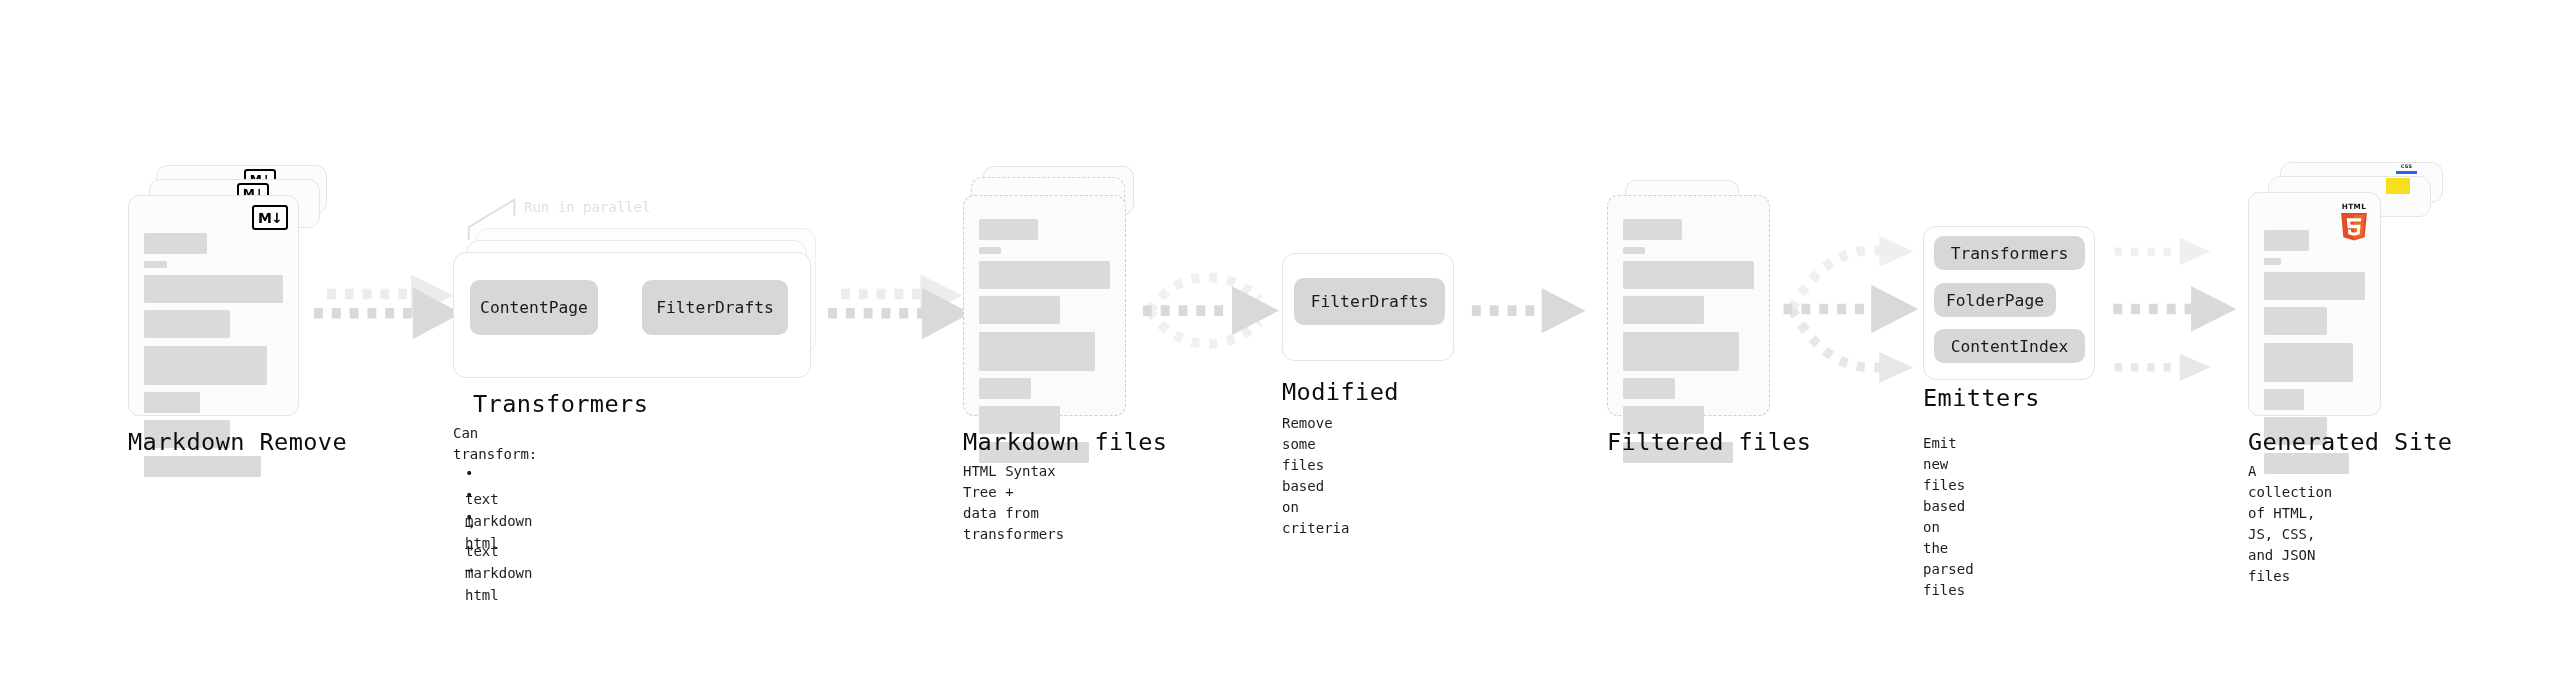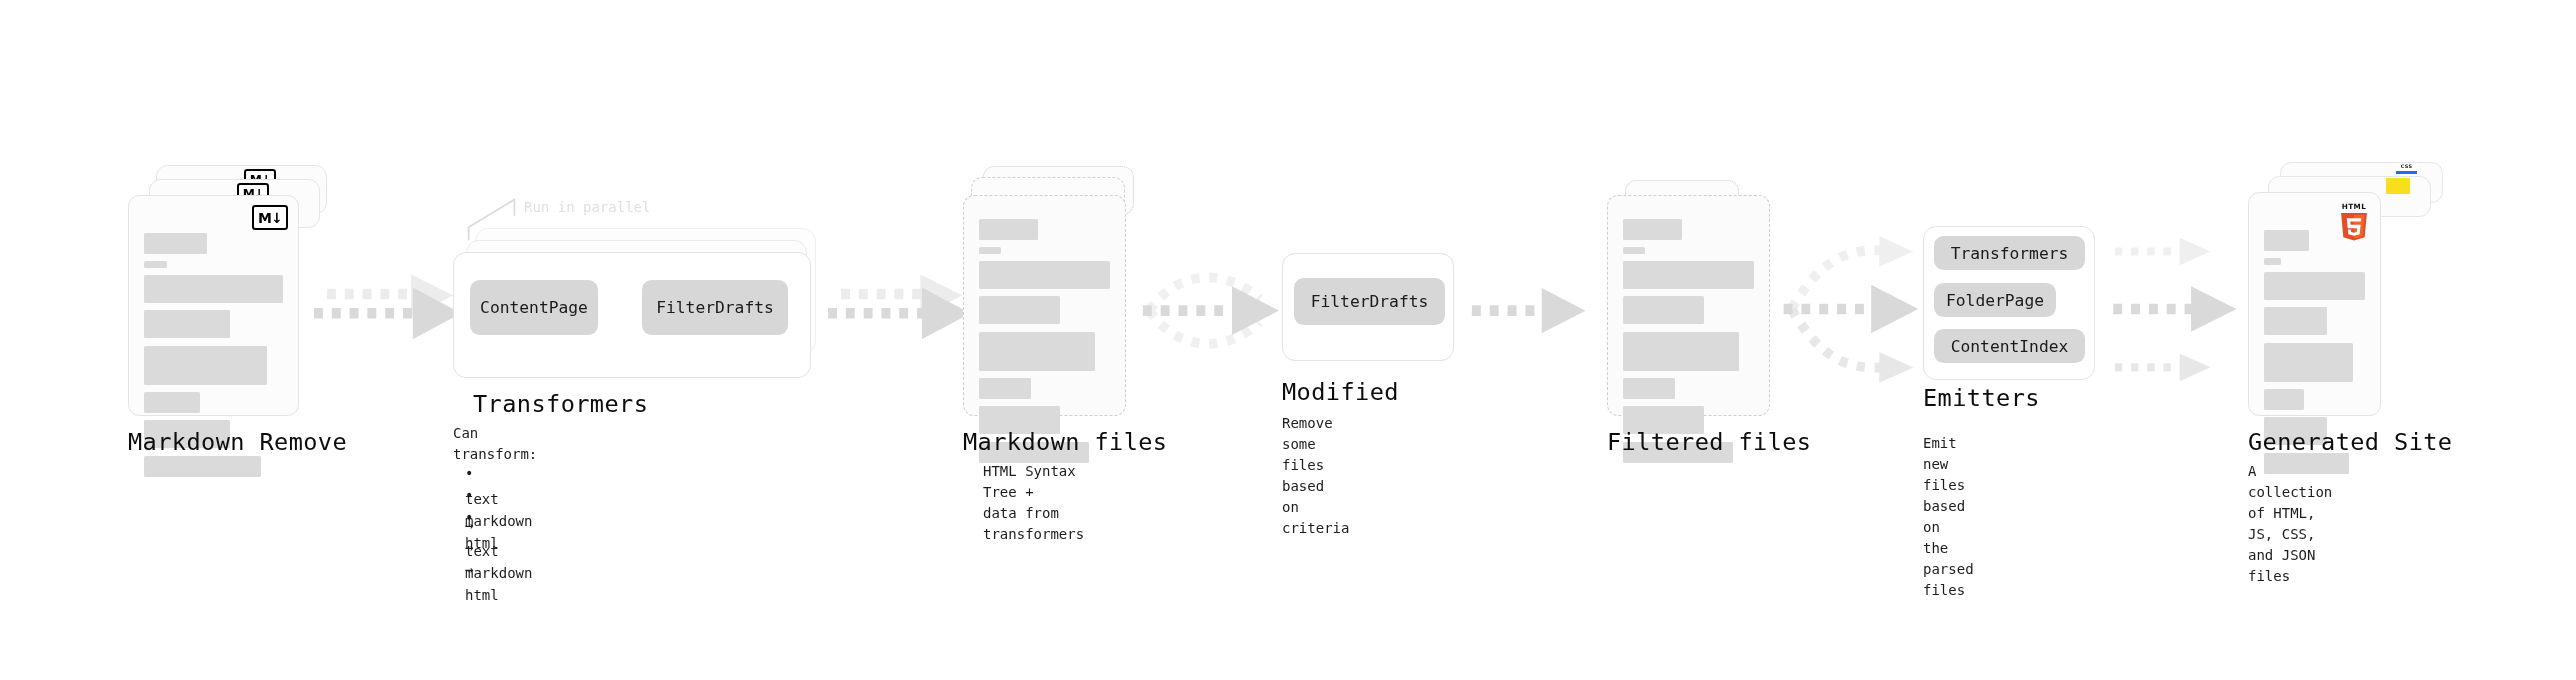--- a/index.html
+++ b/index.html
@@ -189,21 +189,21 @@
         <div class="bar" style="width:17%;height:6.5px;"></div>
         <div class="bar" style="width:100%;height:28px;"></div>
         <div class="bar" style="width:62%;height:28px;"></div>
         <div class="bar" style="width:88%;height:39px;"></div>
         <div class="bar" style="width:40%;height:21px;"></div>
         <div class="bar" style="width:62%;height:28px;"></div>
         <div class="bar" style="width:84%;height:21px;"></div>
       </div>
     </div>
     <div class="h-title" style="left:963px;top:428px;">Markdown files</div>
-    <div class="h-sub" style="left:963px;top:461px;margin-left:20px;">HTML Syntax Tree +
+    <div class="h-sub" style="left:963px;top:461px;">HTML Syntax Tree +
 data from transformers</div>
   </div>
 
   <div class="svg-abs" style="left:1138px;top:260px;">
     <svg width="154" height="98" viewBox="0 0 190 120">
       <path d="M14 62 C 50 10, 110 10, 150 48" stroke="#f0f0f0" stroke-width="12" stroke-dasharray="10 12" fill="none"></path>
       <path d="M14 62 C 50 114, 110 114, 150 76" stroke="#f0f0f0" stroke-width="12" stroke-dasharray="10 12" fill="none"></path>
       <g stroke="#d9d9d9" stroke-width="13" stroke-dasharray="11 11" fill="none">
         <line x1="6" y1="62" x2="128" y2="62"></line>
       </g>

